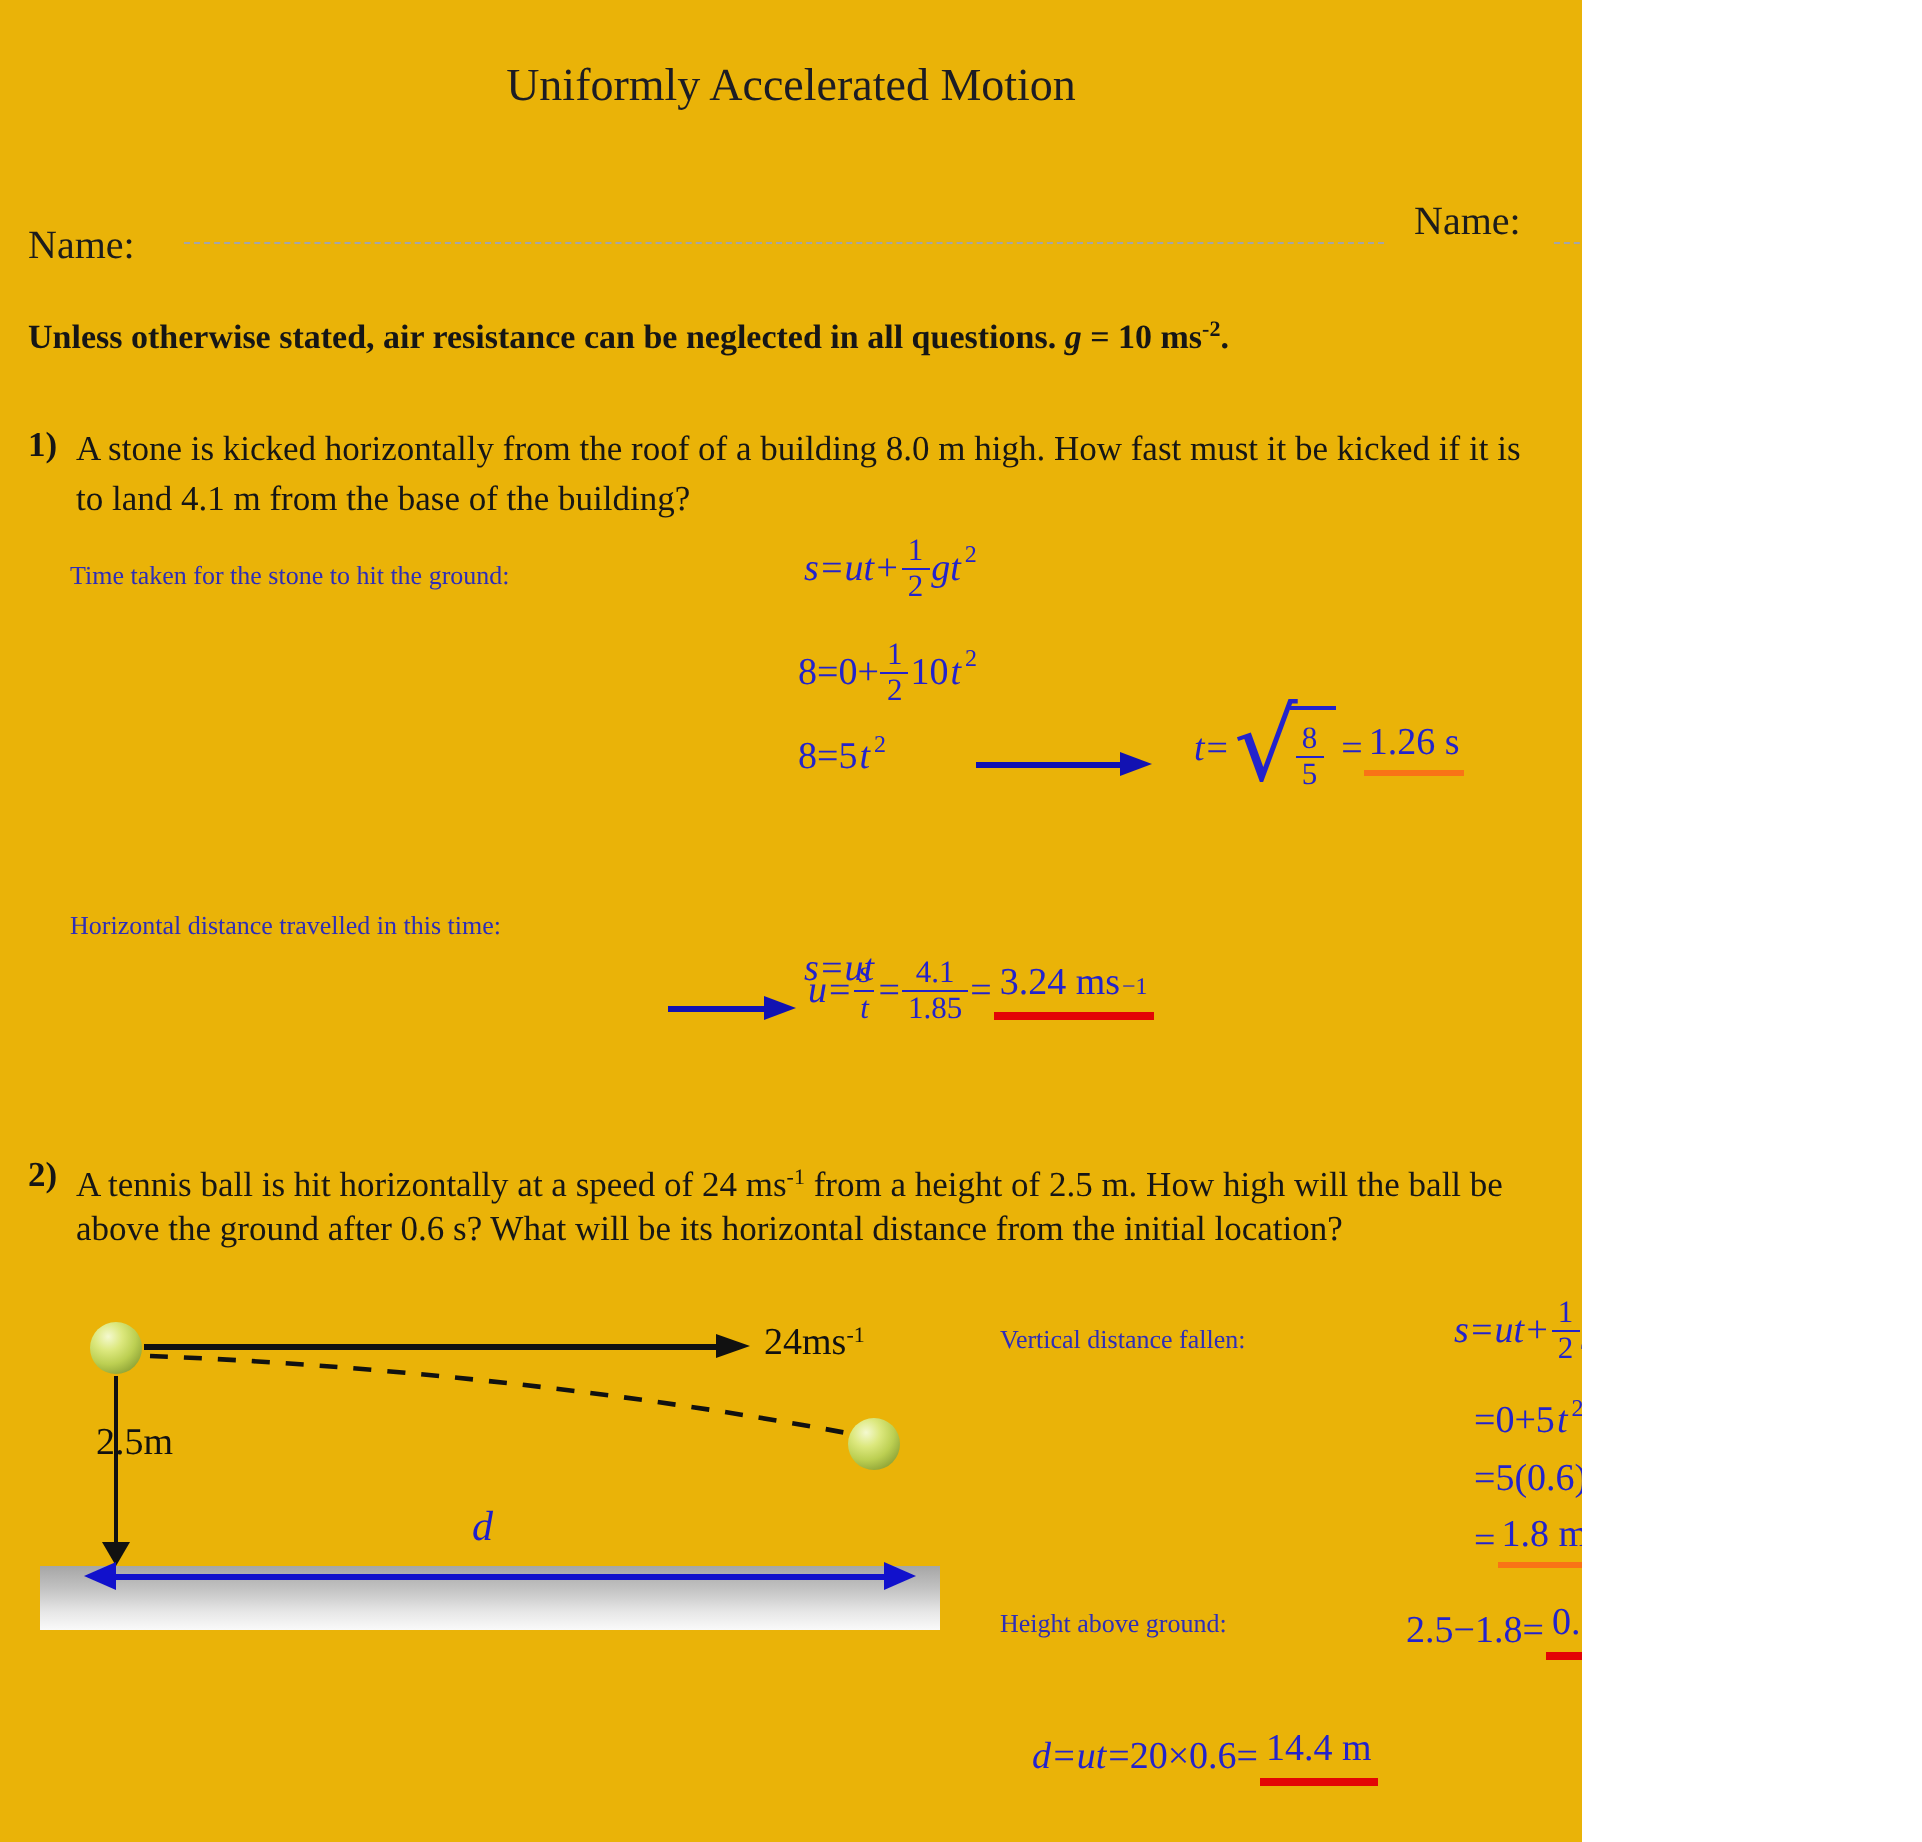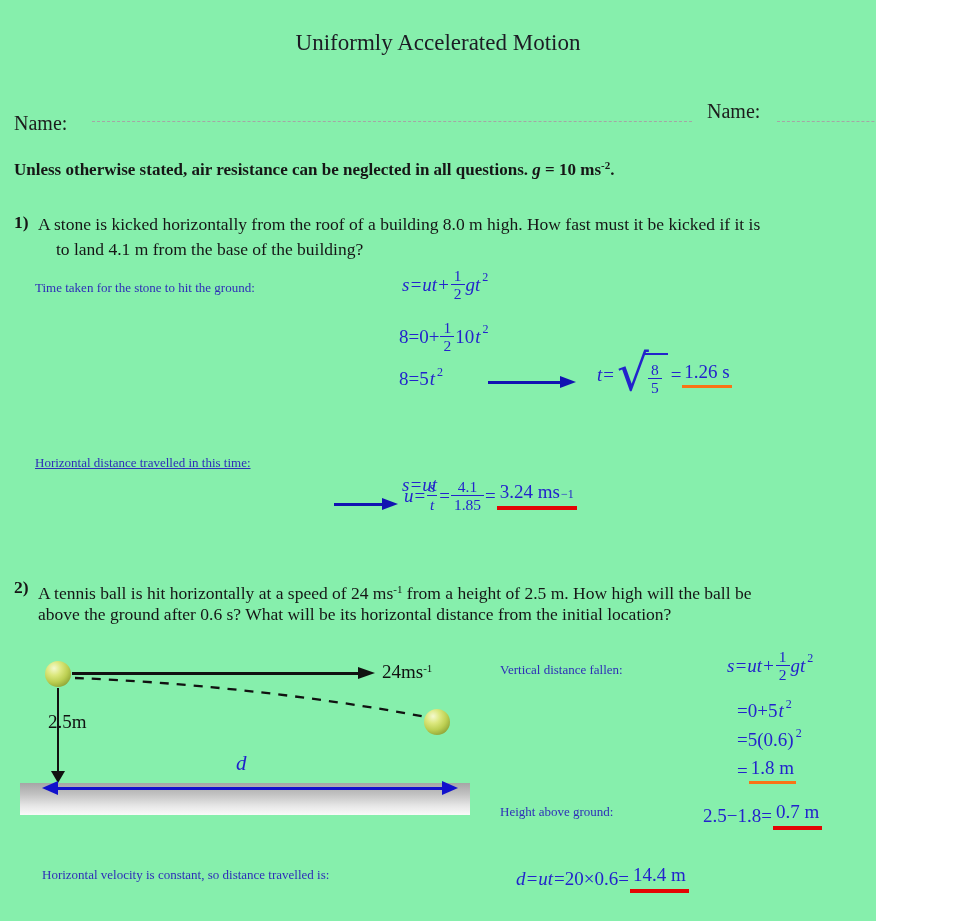--- a/index.html
+++ b/index.html
@@ -1,16 +1,16 @@
 <!DOCTYPE html>
 <html><head>
 <meta charset="utf-8">
 <style>
   html,body{margin:0;padding:0;background:#fff;}
-  #page{position:relative;width:876px;height:921px;background:#86efac;overflow:hidden;
+  #page{position:relative;width:791px;height:921px;background:#eab308;overflow:hidden;
         font-family:"Liberation Serif",serif;color:#161616;}
   .abs{position:absolute;}
   
   .title{left:0;right:0;top:30px;text-align:center;font-size:23px;color:#1c1c24;}
   .hlabel{font-size:20px;color:#1c1c1c;}
   .dashline{border-bottom:1.5px dashed #a5a5a5;height:0;}
   
   .instr{font-weight:bold;font-size:17px;}
   .instr .gvar{font-style:italic;}
   .supq{font-size:11px;vertical-align:6px;}
@@ -62,21 +62,21 @@
 
   <div class="abs hlabel" style="left:14px;top:100px;margin-top:12px;">Name:</div>
   <div class="abs dashline" style="left:92px;top:121px;width:600px;"></div>
   <div class="abs hlabel" style="left:707px;top:100px;">Name:</div>
   <div class="abs dashline" style="left:777px;top:121px;width:157px;"></div>
 
   <div class="abs instr" style="left:14px;top:159px;"><span>Unless otherwise stated, air resistance can be neglected in all questions. </span><span class="gvar">g</span><span> = 10 ms</span><span class="supq">-2</span><span>.</span></div>
 
   <div class="abs qnum" style="left:14px;top:212px;">1)</div>
   <div class="abs qtext" style="left:38px;top:212px;">A stone is kicked horizontally from the roof of a building 8.0 m high. How fast must it be kicked if it is</div>
-  <div class="abs qtext" style="left:56px;top:237px;">to land 4.1 m from the base of the building?</div>
+  <div class="abs qtext" style="left:38px;top:237px;">to land 4.1 m from the base of the building?</div>
   <div class="abs marks" style="left:915px;top:212px;">[2]</div>
 
   <div class="abs blabel" style="left:35px;top:280px;">Time taken for the stone to hit the ground:</div>
 
   <div class="abs eq" style="left:402px;top:267px;">
     <span class="it">s=ut+</span><span class="frac"><span class="num">1</span><span class="den">2</span></span><span class="it">gt</span><span class="sup">2</span>
   </div>
 
   <div class="abs eq" style="left:399px;top:319px;">
     <span>8=0+</span><span class="frac"><span class="num">1</span><span class="den">2</span></span><span>10</span><span class="it">t</span><span class="sup">2</span>
@@ -85,21 +85,21 @@
   <div class="abs eq" style="left:399px;top:368px;">
     <span>8=5</span><span class="it">t</span><span class="sup">2</span>
   </div>
 
   <div class="abs harrow" style="left:488px;top:381px;width:72px;"></div>
 
   <div class="abs eq" style="left:597px;top:353px;">
     <span class="it">t</span><span>=</span><span class="sqrt"><span class="rad">√</span><span class="sqrt-body"><span class="frac"><span class="num">8</span><span class="den">5</span></span></span></span><span>=</span><span class="u-blue">1.26 s</span>
   </div>
 
-  <div class="abs blabel" style="left:35px;top:455px;text-decoration:underline;">Horizontal distance travelled in this time:</div>
+  <div class="abs blabel" style="left:35px;top:455px;">Horizontal distance travelled in this time:</div>
 
   <div class="abs eq" style="left:402px;top:453px;margin-top:21px;">
     <span class="it">s=ut</span>
   </div>
 
   <div class="abs harrow" style="left:334px;top:503px;width:48px;"></div>
 
   <div class="abs eq" style="left:404px;top:478px;">
     <span class="it">u</span><span>=</span><span class="frac it"><span class="num">s</span><span class="den">t</span></span><span>=</span><span class="frac"><span class="num">4.1</span><span class="den">1.85</span></span><span>=</span><span class="u-red"><span>3.24 ms</span><span class="sup">−1</span></span>
   </div>
@@ -140,18 +140,17 @@
 
   <div class="abs eq" style="left:737px;top:757px;">
     <span>=</span><span class="u-blue">1.8 m</span>
   </div>
 
   <div class="abs blabel" style="left:500px;top:804px;">Height above ground:</div>
   <div class="abs eq" style="left:703px;top:801px;">
     <span>2.5−1.8=</span><span class="u-red">0.7 m</span>
   </div>
 
-  <div class="abs blabel" style="left:42px;top:867px;">Horizontal velocity is constant, so distance travelled is:</div>
   <div class="abs eq" style="left:516px;top:864px;">
     <span class="it">d=ut</span><span>=20×0.6=</span><span class="u-red">14.4 m</span>
   </div>
 
 </div>
 
 </body></html>

